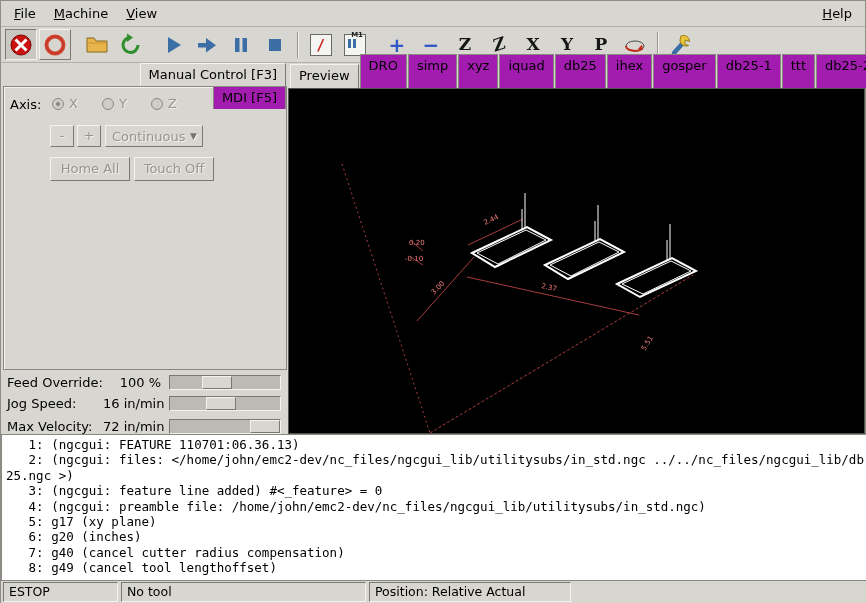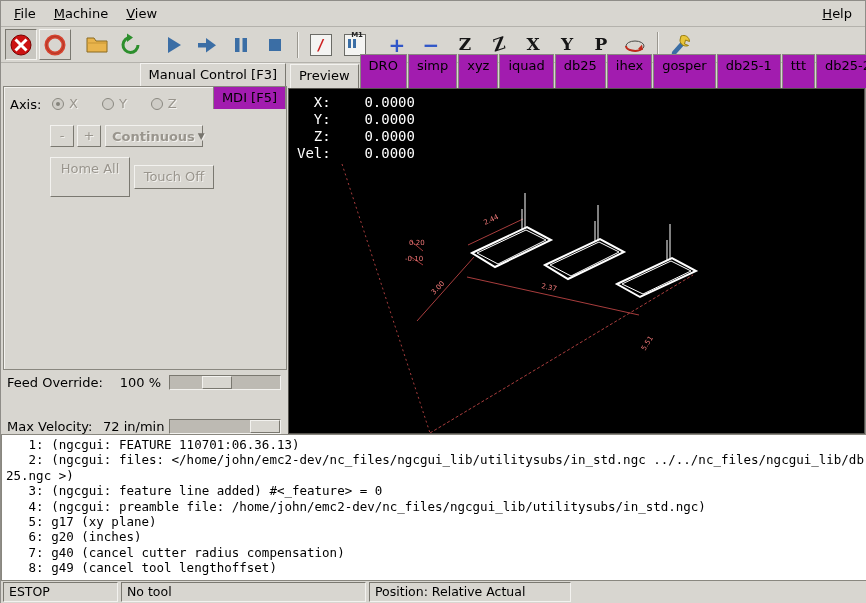--- a/index.html
+++ b/index.html
@@ -33,21 +33,21 @@
   .left-panel { position:absolute; left:2px; top:62px; width:284px; height:371px; }
   .tabs { position:relative; height:24px; display:flex; align-items:flex-end; padding-left:2px; z-index:2;flex-direction:column; }
   .tab { padding:3px 8px 4px; background:#a21caf; border:1px solid #89877f; border-bottom:none; margin-right:1px; height:34px; white-space:nowrap; }
   .tab.active { background:#d8d6d0; height:24px; border-color:#f3f2ef #7a7870 transparent #f3f2ef; position:relative; z-index:3; }
   .lp-frame { position:absolute; left:0; top:23px; width:284px; height:284px; border:1px solid #89877f; box-shadow:inset 1px 1px 0 #f3f2ef; background:#d8d6d0; z-index:1; }
   .row { position:absolute; display:flex; align-items:center; }
   .disabled-text { color:#99958d; text-shadow:1px 1px 0 #f2f1ee; }
   .radio { width:12px; height:12px; border-radius:50%; border:1px solid #8a8880; background:#cfcdc7; display:inline-block; margin-right:5px; position:relative; }
   .radio.sel::after { content:""; position:absolute; left:3px; top:3px; width:4px; height:4px; border-radius:50%; background:#85837b; }
   .gbtn { background:#d8d6d0; border:1px solid; border-color:#f3f2ef #7a7870 #7a7870 #f3f2ef; text-align:center; }
-  .combo { display:flex; align-items:center; background:#d8d6d0; border:1px solid; border-color:#f3f2ef #7a7870 #7a7870 #f3f2ef; padding:1px 2px 1px 6px;font-weight:bold; }
+  .combo { display:flex; align-items:center; background:#d8d6d0; border:1px solid; border-color:#f3f2ef #7a7870 #7a7870 #f3f2ef; padding:1px 2px 1px 6px; }
   .combo .arrow { margin-left:auto; font-size:9px; color:#77756e; padding:0 3px; }
 
   .slider-row { position:absolute; left:0; width:284px; height:20px; display:flex; align-items:center; }
   .slider-label { width:100px; padding-left:4px; white-space:nowrap; }
   .slider-value { width:66px; text-align:right; padding-right:8px; white-space:nowrap; }
   .trough { position:relative; flex:1; height:15px; margin-right:6px; background:#bdbab3; border:1px solid; border-color:#7a7870 #f3f2ef #f3f2ef #7a7870; }
   .thumb { position:absolute; top:0; width:30px; height:13px; background:#d8d6d0; border:1px solid; border-color:#f3f2ef #7a7870 #7a7870 #f3f2ef; }
 
   
   .right-panel { position:absolute; left:287px; top:62px; width:577px; height:371px; }
@@ -202,30 +202,37 @@
       </div>
       <div class="row" style="left:46px; top:38px;">
         <span class="gbtn disabled-text" style="width:24px; height:22px; line-height:20px;">-</span>
         <span class="gbtn disabled-text" style="width:24px; height:22px; line-height:20px; margin-left:3px;">+</span>
         <span class="combo disabled-text" style="width:98px; height:22px; margin-left:4px;">
           <span>Continuous</span>
           <span class="arrow">▼</span>
         </span>
       </div>
       <div class="row" style="left:46px; top:70px;">
-        <span class="gbtn disabled-text" style="width:80px; height:40px; line-height:22px;">Home All</span>
+        <span class="gbtn disabled-text" style="width:80px; height:24px; line-height:22px;">Home All</span>
         <span class="gbtn disabled-text" style="width:80px; height:24px; line-height:22px; margin-left:4px;">Touch Off</span>
       </div>
     </div>
 
     <div class="slider-row" style="top:309px;">
       <span class="slider-label">Feed Override:</span>
       <span class="slider-value">100 %</span>
       <span class="trough">
           <span class="thumb" style="left: calc(40% - 12px);"></span>
+        </span>
+    </div>
+    <div class="slider-row" style="top:330px;">
+      <span class="slider-label">Jog Speed:</span>
+      <span class="slider-value">16 in/min</span>
+      <span class="trough">
+          <span class="thumb" style="left: calc(45% - 13.5px);"></span>
         </span>
     </div>
     <div class="slider-row" style="top:353px;">
       <span class="slider-label">Max Velocity:</span>
       <span class="slider-value">72 in/min</span>
       <span class="trough">
           <span class="thumb" style="left: calc(100% - 30px);"></span>
         </span>
     </div>
   </div>
@@ -273,26 +280,20 @@
           <polygon points="256,176 311,150 335,163 279,190" stroke-width="2"></polygon>
           <polygon points="261,176 310,153 330,163 282,187" stroke-width="1"></polygon>
           <line x1="309" y1="116" x2="309" y2="151"></line>
           <line x1="306" y1="132" x2="306" y2="152"></line>
           <polygon points="328,195 383,169 407,182 351,208" stroke-width="2"></polygon>
           <polygon points="333,195 382,172 402,182 354,205" stroke-width="1"></polygon>
           <line x1="381" y1="135" x2="381" y2="170"></line>
           <line x1="378" y1="151" x2="378" y2="171"></line>
         </g>
       </svg>
-      <div class="dro">
-        <div><span class="lab">X:</span><span class="val">0.0000</span></div>
-        <div><span class="lab">Y:</span><span class="val">0.0000</span></div>
-        <div><span class="lab">Z:</span><span class="val">0.0000</span></div>
-        <div><span class="lab">Vel:</span><span class="val">0.0000</span></div>
-      </div>
     </div>
   </div>
 
   <div class="gcode">
     <div class="gline">   1: (ngcgui: FEATURE 110701:06.36.13)</div>
     <div class="gline">   2: (ngcgui: files: &lt;/home/john/emc2-dev/nc_files/ngcgui_lib/utilitysubs/in_std.ngc ../../nc_files/ngcgui_lib/db25.ngc &gt;)</div>
     <div class="gline">   3: (ngcgui: feature line added) #&lt;_feature&gt; = 0</div>
     <div class="gline">   4: (ngcgui: preamble file: /home/john/emc2-dev/nc_files/ngcgui_lib/utilitysubs/in_std.ngc)</div>
     <div class="gline">   5: g17 (xy plane)</div>
     <div class="gline">   6: g20 (inches)</div>

